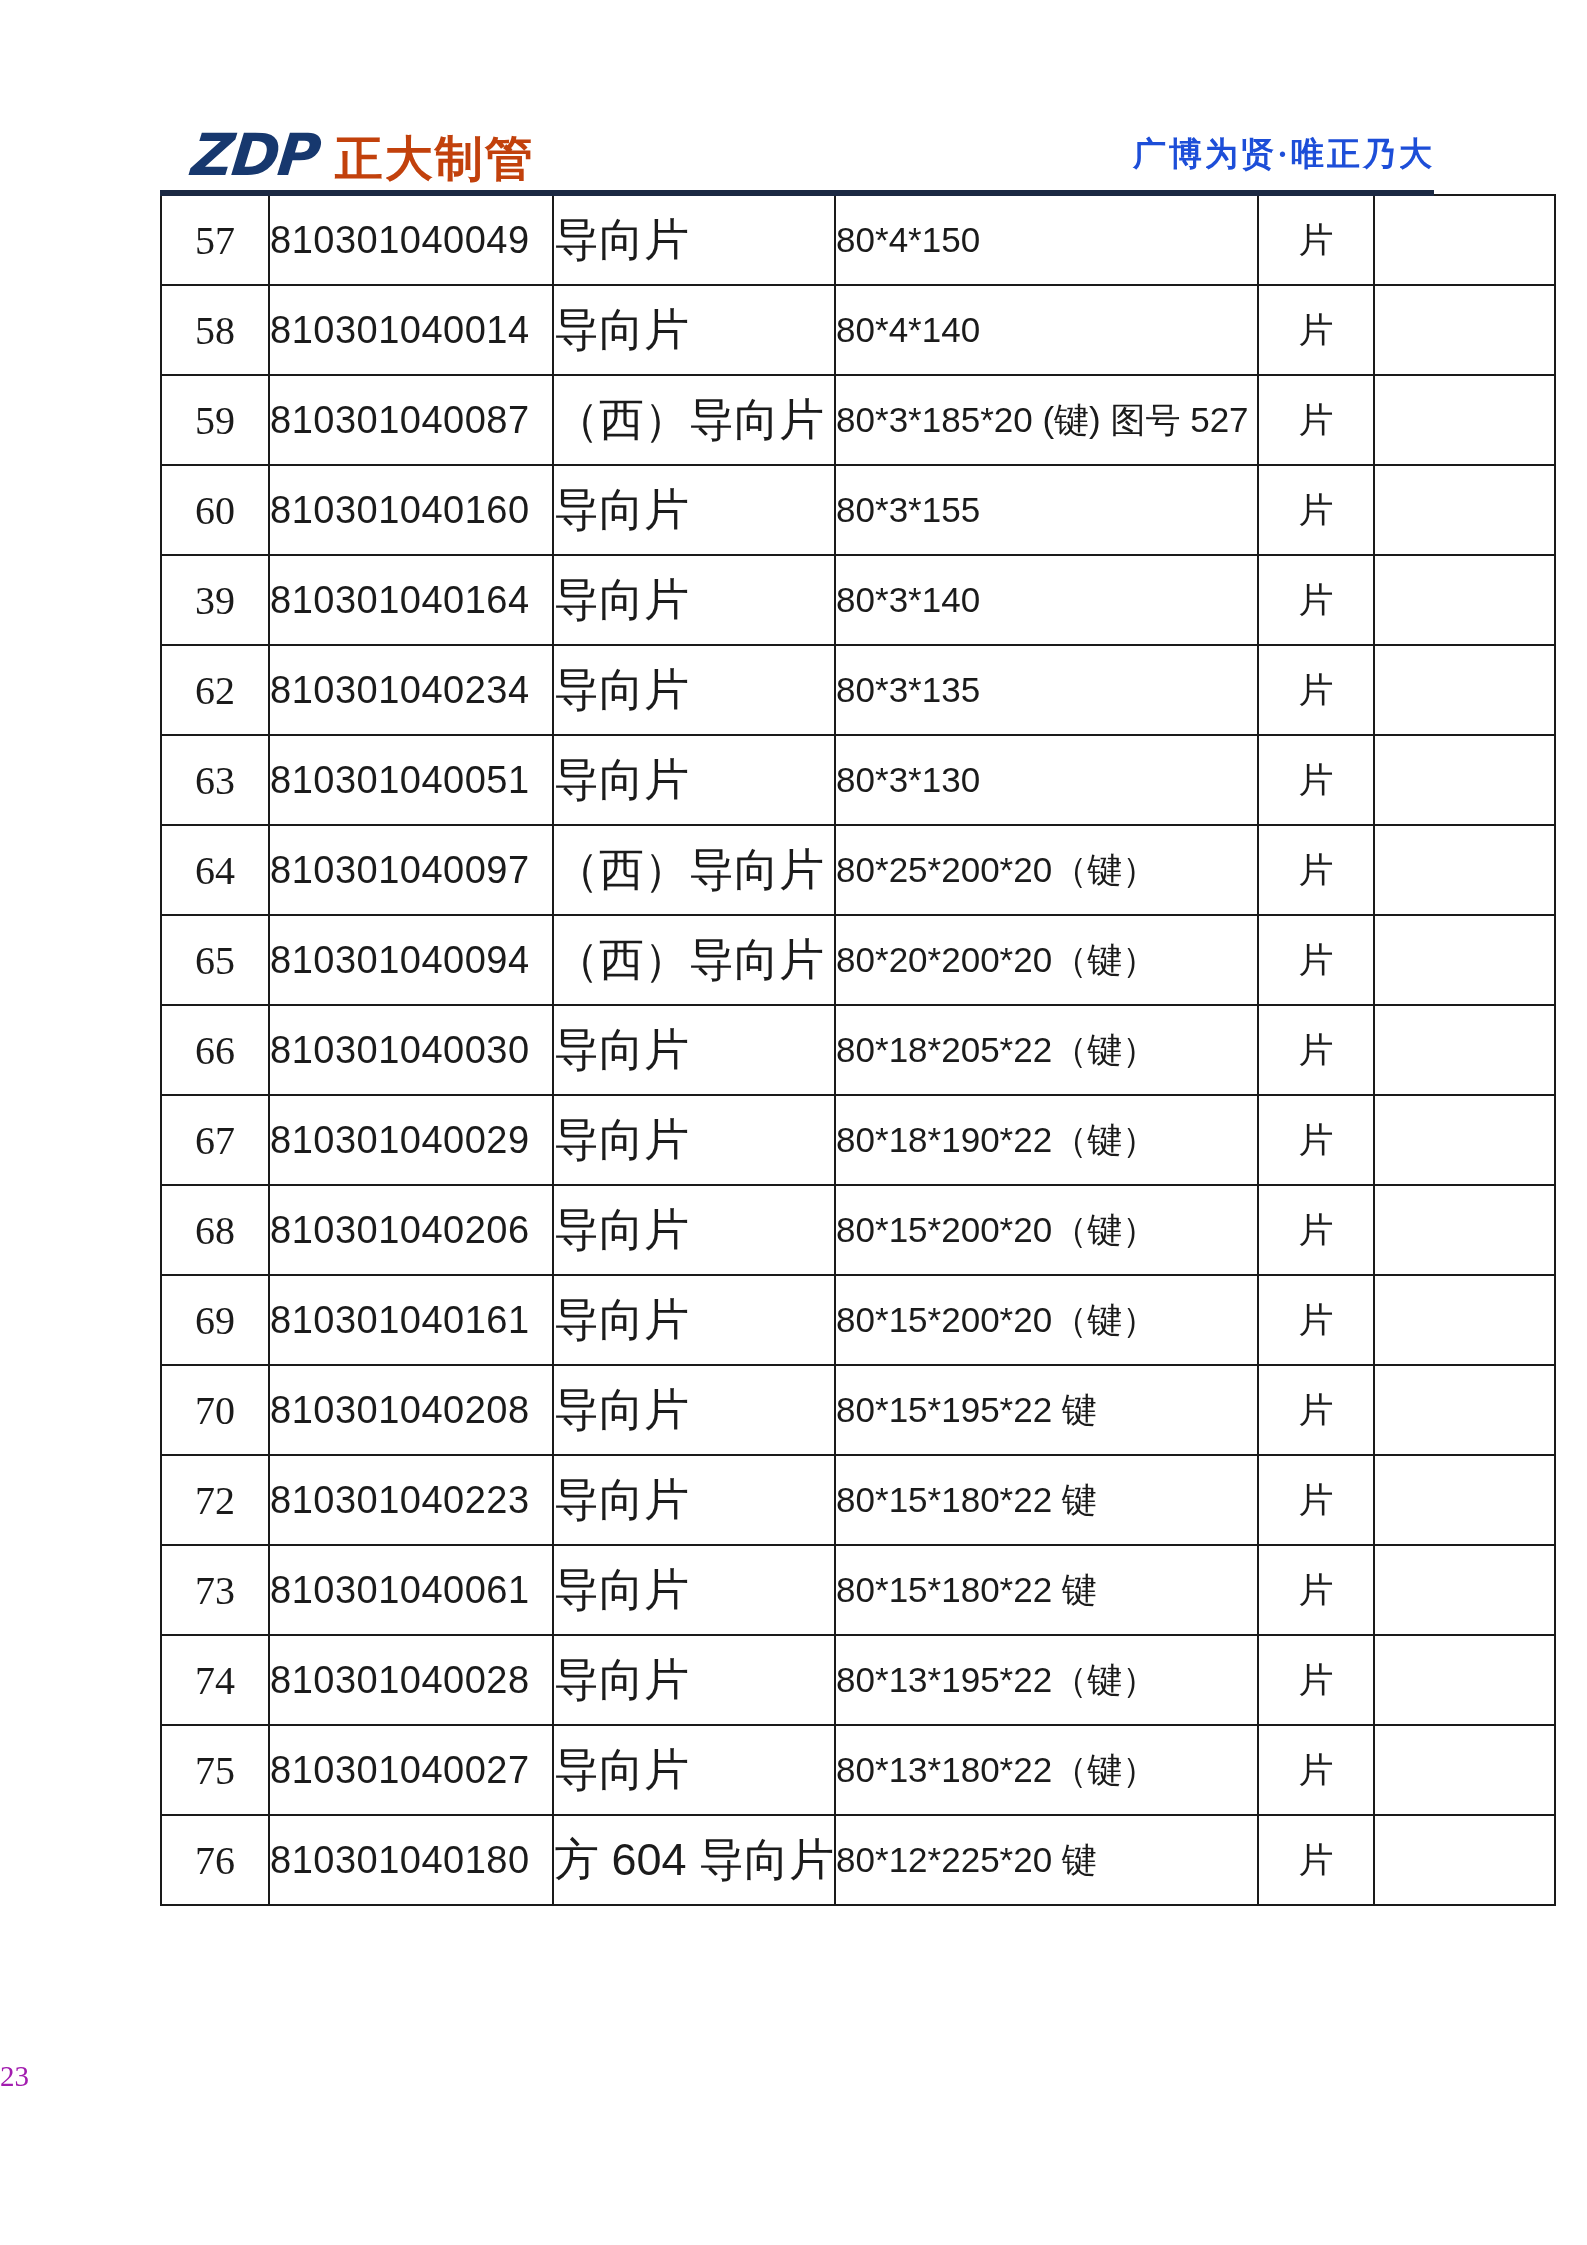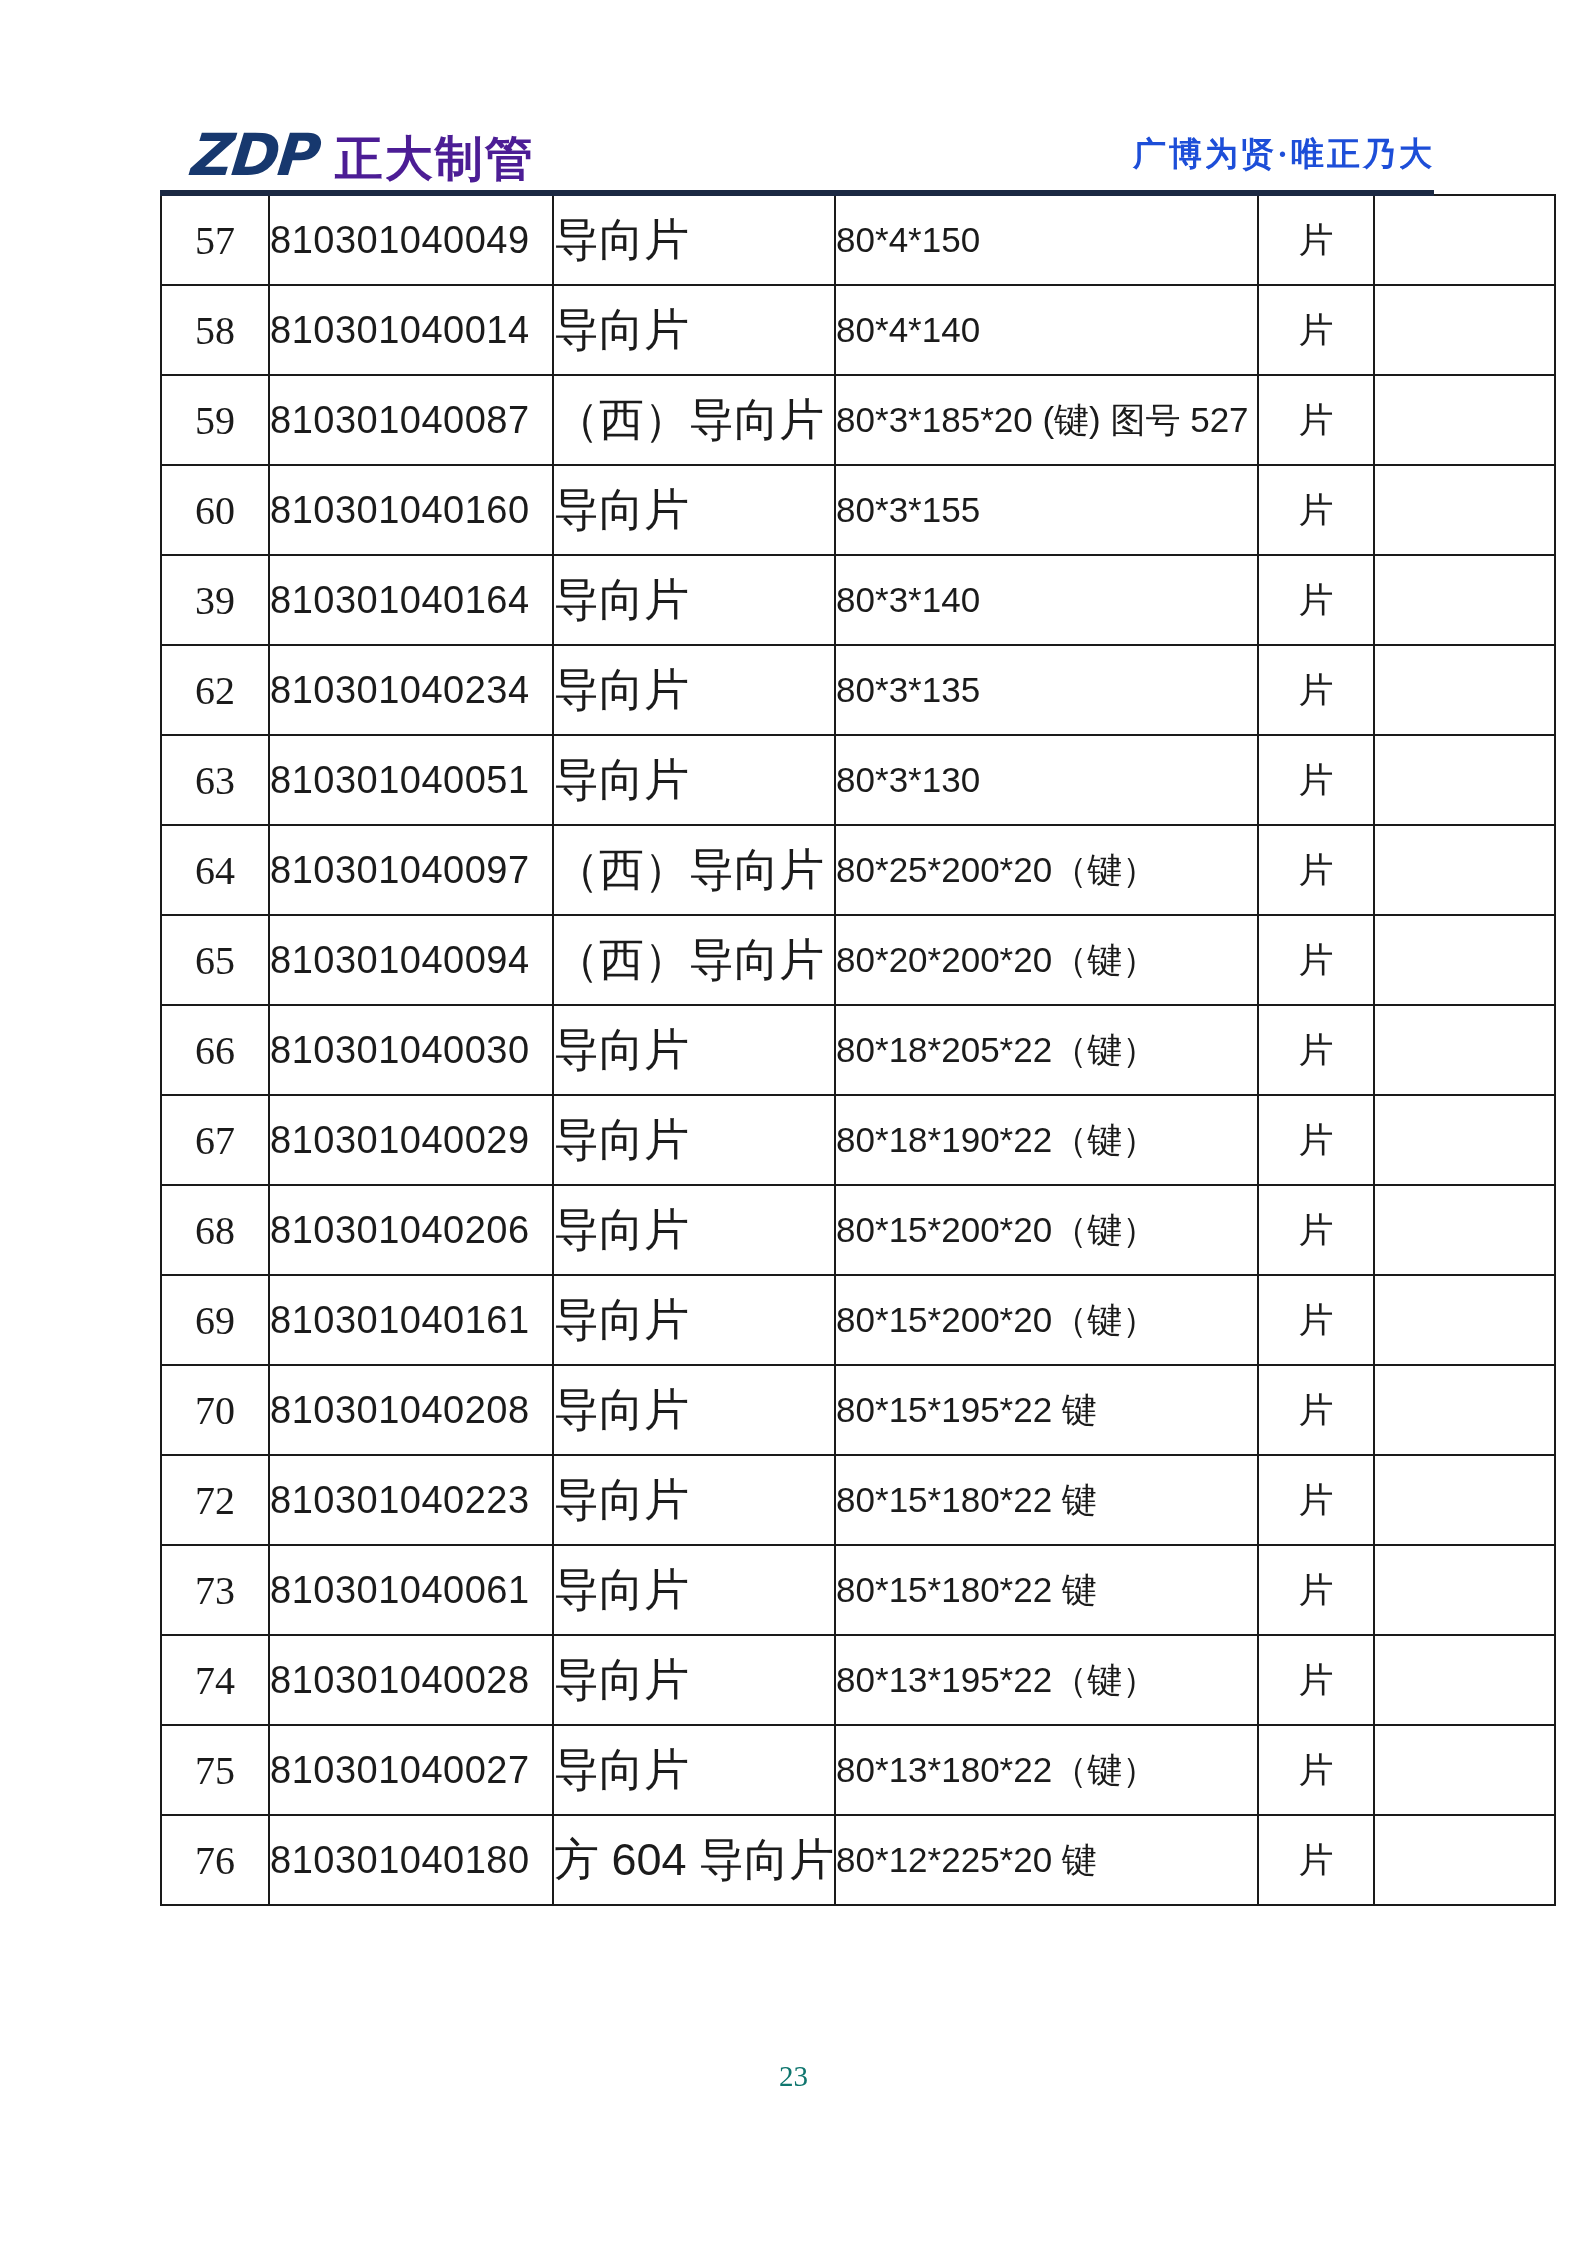--- a/index.html
+++ b/index.html
@@ -22,21 +22,21 @@
     font-family:"DejaVu Sans", sans-serif;
     font-weight:bold; font-style:italic;
     font-size:58px; line-height:58px;
     color:#17386e;
     letter-spacing:-2px;
     transform:skewX(-6deg);
   }
   .company-name {
     font-size:48px; line-height:52px;
     font-weight:bold;
-    color:#4c1d95;
+    color:#c2410c;
     letter-spacing:2px;
   }
   .header-slogan {
     position:absolute; right:152px; top:134px;
     font-family:"Liberation Serif", serif;
     font-weight:bold;
     font-size:33px; line-height:40px;
     color:#1d4ed8;
     letter-spacing:3px;
     white-space:nowrap;
@@ -80,24 +80,24 @@
     letter-spacing:0.5px;
   }
   .c-name { font-size:45px; padding-left:14px; }
   .c-spec { font-size:35px; padding-left:14px; }
   .c-unit { font-size:35px; text-align:center; }
 
   
   .page-number {
     position:absolute; left:0; top:2060px;
     width:100%;
-    text-align:center;
+    text-align:left;
     font-family:"Liberation Serif", serif;
     font-size:29px;
-    color:#0f766e;
+    color:#a21caf;
   }
 </style>
 </head>
 <body>
 
 <div class="header-logo">
   <span class="zdp-text">ZDP</span>
   <span class="company-name">正大制管</span>
 </div>
 <div class="header-slogan">广博为贤·唯正乃大</div>

